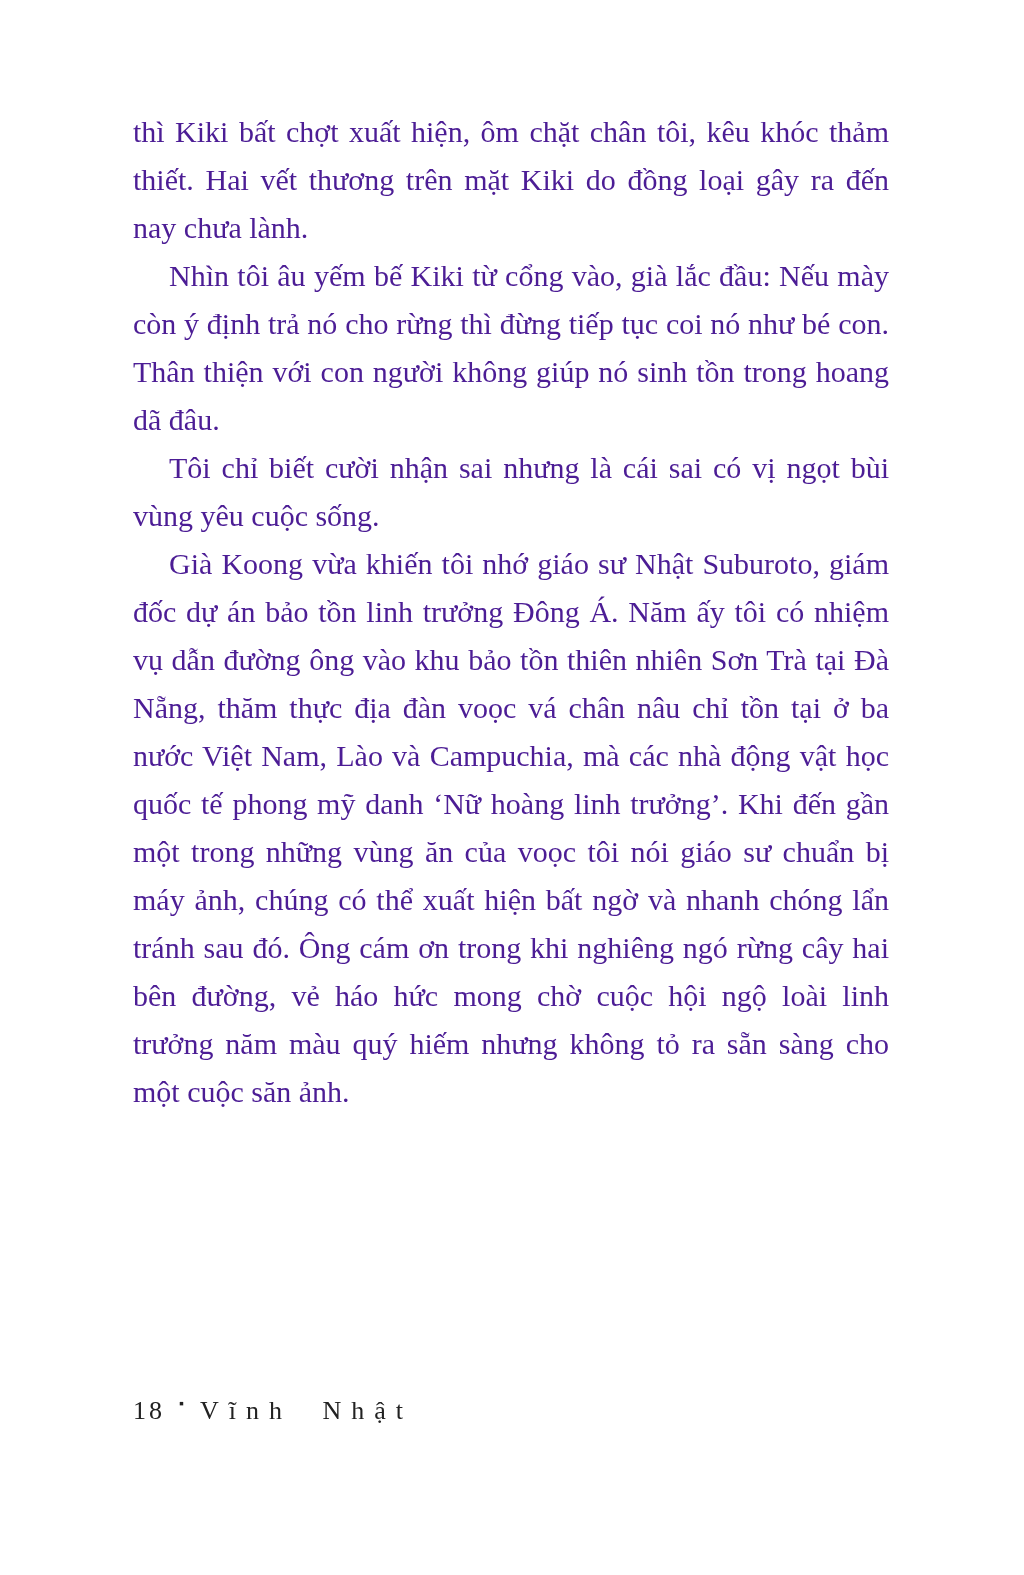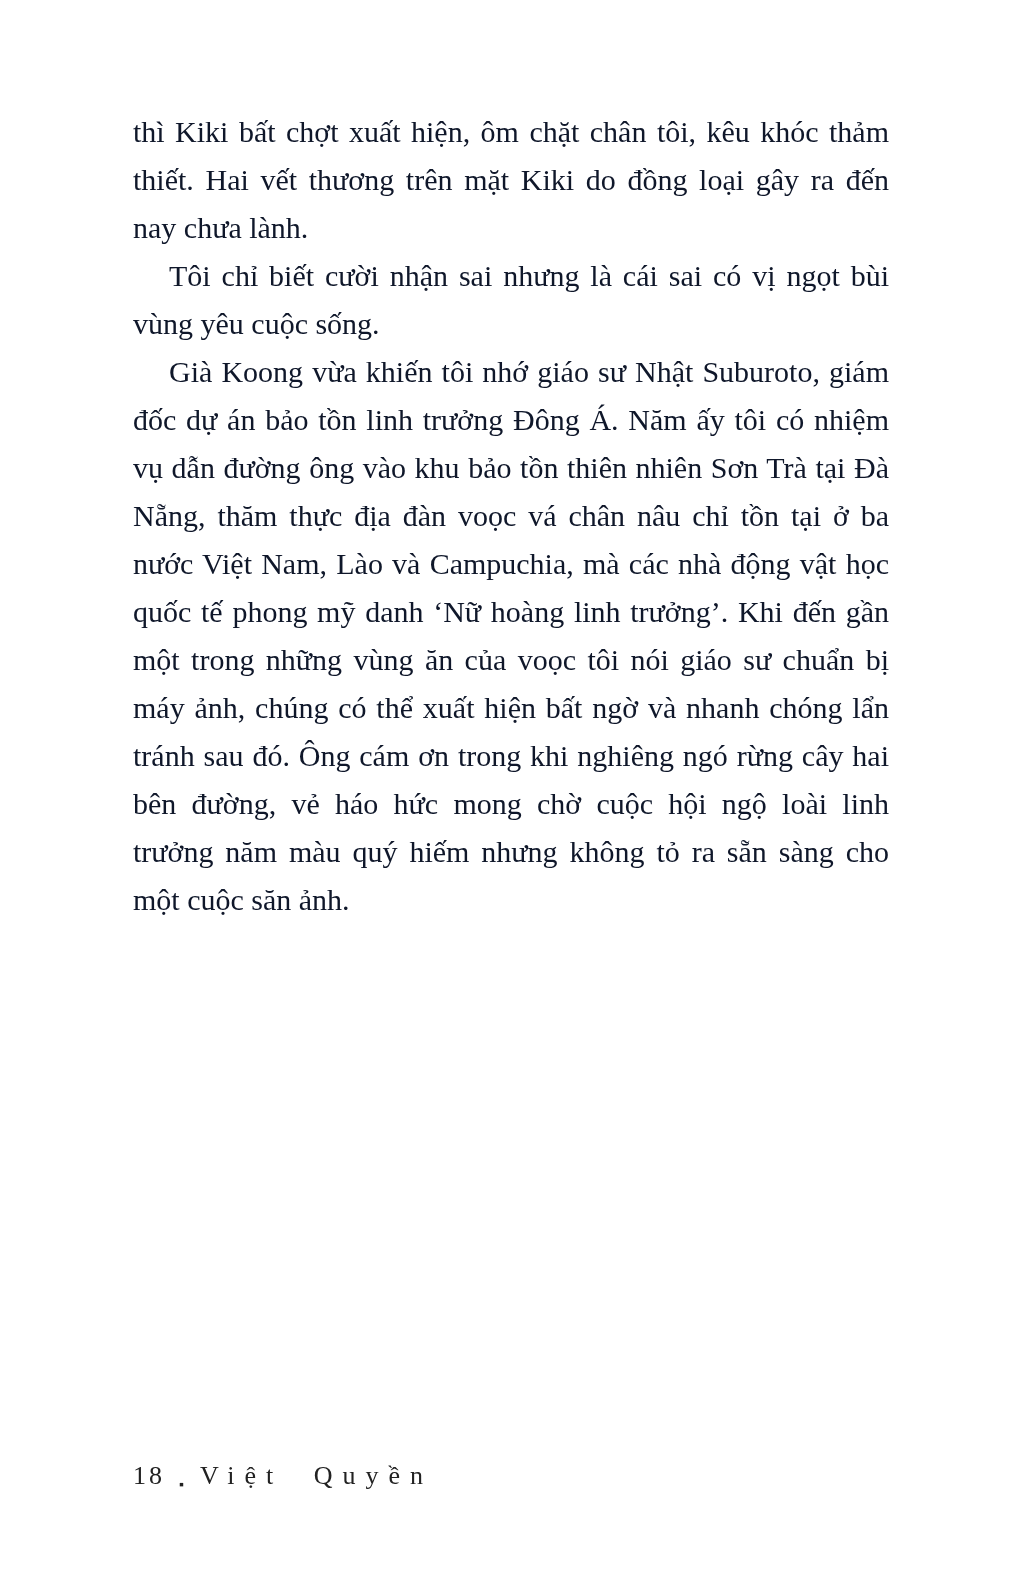--- a/index.html
+++ b/index.html
@@ -15,38 +15,38 @@
     overflow: hidden;
     font-family: "Liberation Serif", serif;
   }
   .text-block {
     position: absolute;
     left: 133px;
     top: 108px;
     width: 756px;
     font-size: 30px;
     line-height: 48px;
-    color: #0f172a;
+    color: #4c1d95;
     text-align: justify;
   }
   .para {
     margin: 0;
     padding: 0;
     text-indent: 36px;
   }
   .para.no-indent {
     text-indent: 0;
   }
   .footer {
     position: absolute;
     left: 133px;
-    top: 1455px;
+    top: 1396px;
     height: 36px;
     display: flex;
-    align-items: flex-end;
+    align-items: flex-start;
     color: #222222;
     font-size: 26px;
   }
   .pagenum {
     letter-spacing: 3px;
   }
   .bullet {
     font-size: 14px;
     margin: 0 16px 0 14px;
     line-height: 1;
@@ -57,23 +57,24 @@
     word-spacing: 14px;
   }
 </style>
 </head>
 <body>
 
 <div class="page">
 
   <div class="text-block">
     <p class="para no-indent">thì Kiki bất chợt xuất hiện, ôm chặt chân tôi, kêu khóc thảm thiết. Hai vết thương trên mặt Kiki do đồng loại gây ra đến nay chưa lành.</p>
+    <p class="para">Nhìn tôi âu yếm bế Kiki từ cổng vào, già lắc đầu: Nếu mày còn ý định trả nó cho rừng thì đừng tiếp tục coi nó như bé con. Thân thiện với con người không giúp nó sinh tồn trong hoang dã đâu.</p>
     <p class="para">Tôi chỉ biết cười nhận sai nhưng là cái sai có vị ngọt bùi vùng yêu cuộc sống.</p>
     <p class="para">Già Koong vừa khiến tôi nhớ giáo sư Nhật Suburoto, giám đốc dự án bảo tồn linh trưởng Đông Á. Năm ấy tôi có nhiệm vụ dẫn đường ông vào khu bảo tồn thiên nhiên Sơn Trà tại Đà Nẵng, thăm thực địa đàn voọc vá chân nâu chỉ tồn tại ở ba nước Việt Nam, Lào và Campuchia, mà các nhà động vật học quốc tế phong mỹ danh ‘Nữ hoàng linh trưởng’. Khi đến gần một trong những vùng ăn của voọc tôi nói giáo sư chuẩn bị máy ảnh, chúng có thể xuất hiện bất ngờ và nhanh chóng lẩn tránh sau đó. Ông cám ơn trong khi nghiêng ngó rừng cây hai bên đường, vẻ háo hức mong chờ cuộc hội ngộ loài linh trưởng năm màu quý hiếm nhưng không tỏ ra sẵn sàng cho một cuộc săn ảnh.</p>
   </div>
 
   <div class="footer">
     <span class="pagenum">18</span>
     <span class="bullet">▪</span>
-    <span class="author">Việt Quyền</span>
+    <span class="author">Vĩnh Nhật</span>
   </div>
 
 </div>
 
 </body></html>

